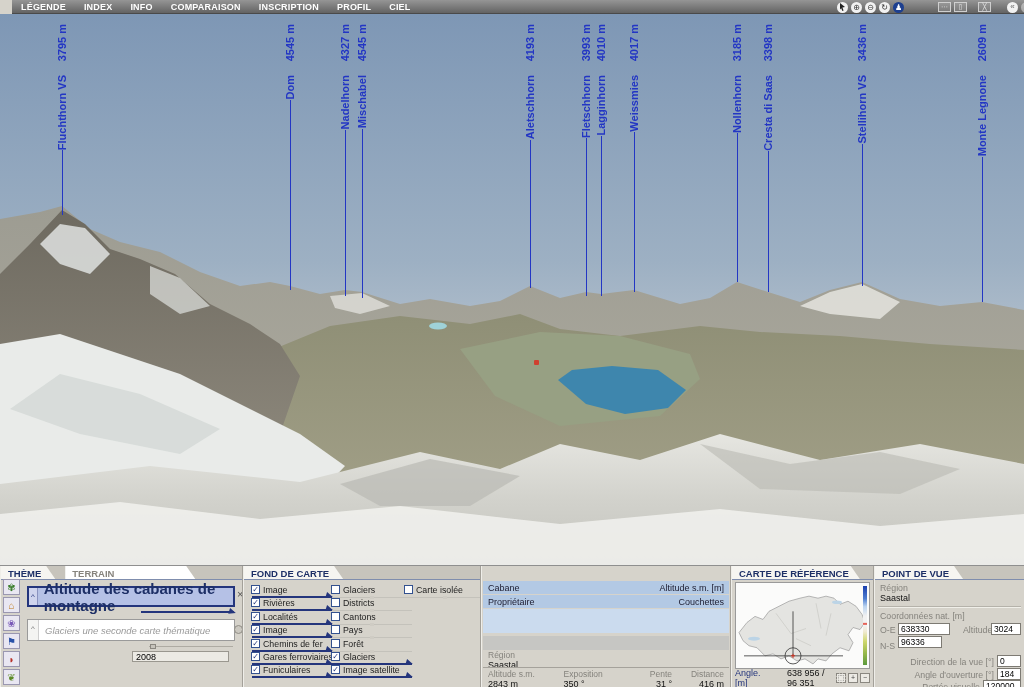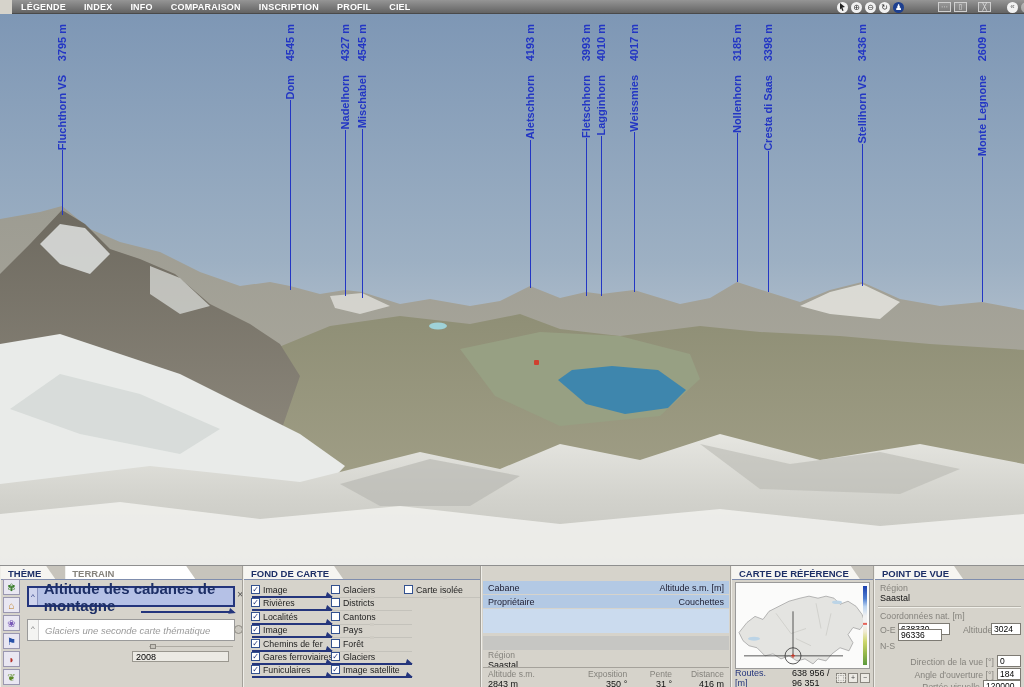--- a/index.html
+++ b/index.html
@@ -435,21 +435,21 @@
     <div class="q-band" style="top:70px; height:14px"></div>
     <div class="q-region" style="top:84px">
       <div class="lab">Région</div>
       <div class="val">Saastal</div>
     </div>
     <div class="q-stats" id="q-stats">
         <div class="q-col" style="width: 32%; align-items: flex-start;">
           <span class="lab">Altitude s.m.</span>
           <span class="val">2843 m</span>
         </div>
-        <div class="q-col" style="width: 27%; align-items: flex-end;">
+        <div class="q-col" style="width: 27%; align-items: flex-start;">
           <span class="lab">Exposition</span>
           <span class="val">350 °</span>
         </div>
         <div class="q-col" style="width: 19%; align-items: flex-end;">
           <span class="lab">Pente</span>
           <span class="val">31 °</span>
         </div>
         <div class="q-col" style="width: 22%; align-items: flex-end;">
           <span class="lab">Distance</span>
           <span class="val">416 m</span>
@@ -471,21 +471,21 @@
         <ellipse cx="18" cy="55" rx="6" ry="2" fill="#bcd4e6"></ellipse>
         <ellipse cx="101" cy="19" rx="5" ry="1.8" fill="#bcd4e6"></ellipse>
         <line x1="57" y1="28" x2="57" y2="72" stroke="#333" stroke-width="0.8"></line>
         <line x1="8" y1="72" x2="107" y2="72" stroke="#333" stroke-width="0.8"></line>
         <circle cx="57" cy="72" r="8" fill="none" stroke="#333" stroke-width="0.8"></circle>
         <path d="M55,72 L59,72 M57,70 L57,74" stroke="#d03020" stroke-width="1"></path>
       </svg>
       <div class="ramp"></div>
     </div>
     <div class="coord-bar">
-      <span class="coord-label">Routes. [m]</span>
+      <span class="coord-label">Angle. [m]</span>
       <span class="coord-value">638 956 / 96 351</span>
       <span id="map-btns" style="display:flex">
           <span class="map-btn">⬚</span>
           <span class="map-btn">+</span>
           <span class="map-btn">−</span>
         </span>
     </div>
   </div>
 
   <div class="panel" style="width:150px; border-right:none">
@@ -494,21 +494,21 @@
     </div>
     <div class="pv-lab" style="left:5px; top:17px">Région</div>
     <div class="pv-val" style="left:5px; top:27px">Saastal</div>
     <div class="pv-groove" style="top:40px"></div>
     <div class="pv-lab" style="left:5px; top:45px">Coordonnées nat. [m]</div>
     <div class="pv-lab" style="left:5px; top:59px">O-E</div>
     <input class="pv-input" style="left: 23px; top: 57px; width: 52px;" value="638330">
     <div class="pv-lab" style="left:88px; top:59px">Altitude s.m.</div>
     <input class="pv-input" style="top: 57px; width: 30px; left: unset; right: 3px;" value="3024">
     <div class="pv-lab" style="left:5px; top:75px">N-S</div>
-    <input class="pv-input" style="left: 23px; top: 63px; width: 44px;" value="96336">
+    <input class="pv-input" style="left: 23px; top: 70px; width: 44px;" value="96336">
     <div class="pv-lab" style="right:30px; top:91px">Direction de la vue [°]</div>
     <input class="pv-input" style="right: 3px; top: 89px; width: 24px;" value="0">
     <div class="pv-lab" style="right:30px; top:104px">Angle d'ouverture [°]</div>
     <input class="pv-input" style="right: 3px; top: 102px; width: 24px;" value="184">
     <div class="pv-lab" style="right:44px; top:116px">Portée visuelle</div>
     <input class="pv-input" style="right: 3px; top: 114px; width: 38px;" value="120000">
   </div>
 </div>
 
 </body></html>

